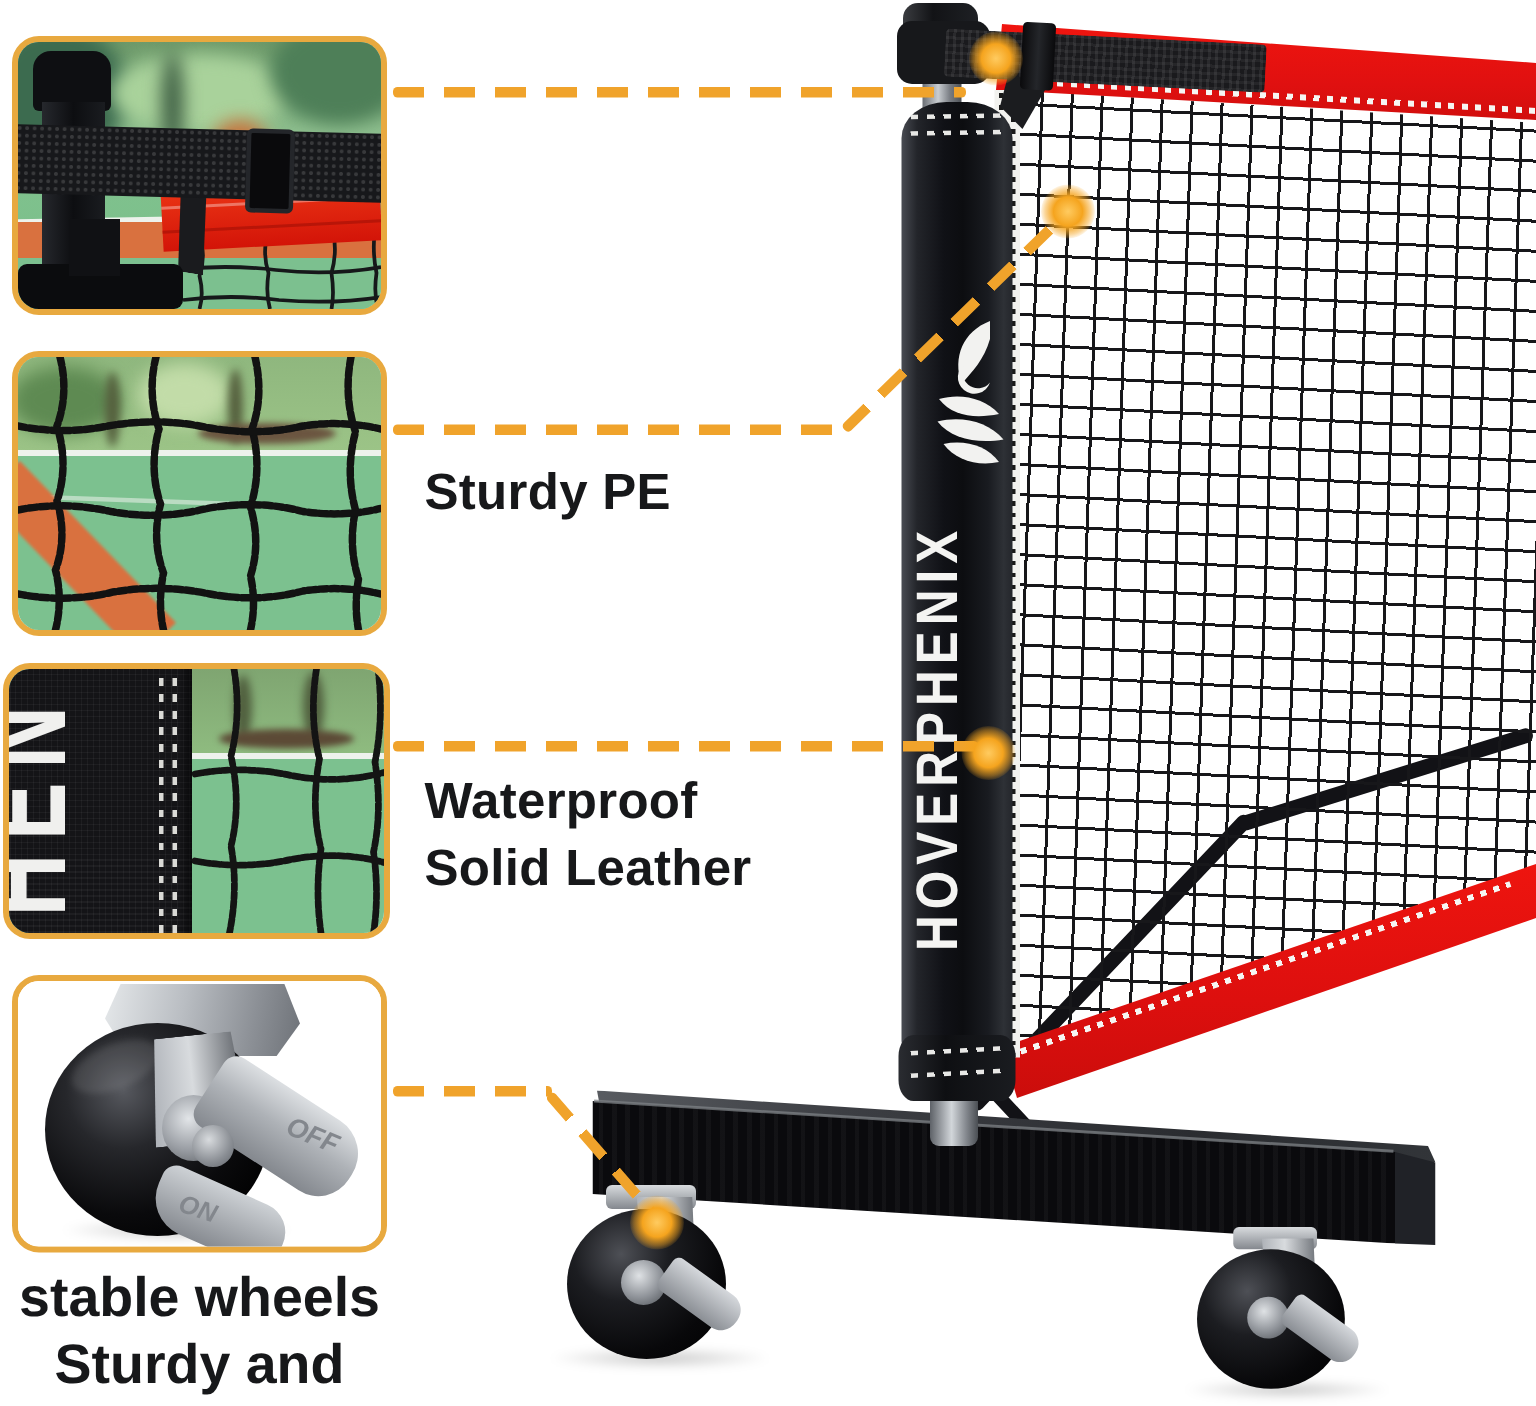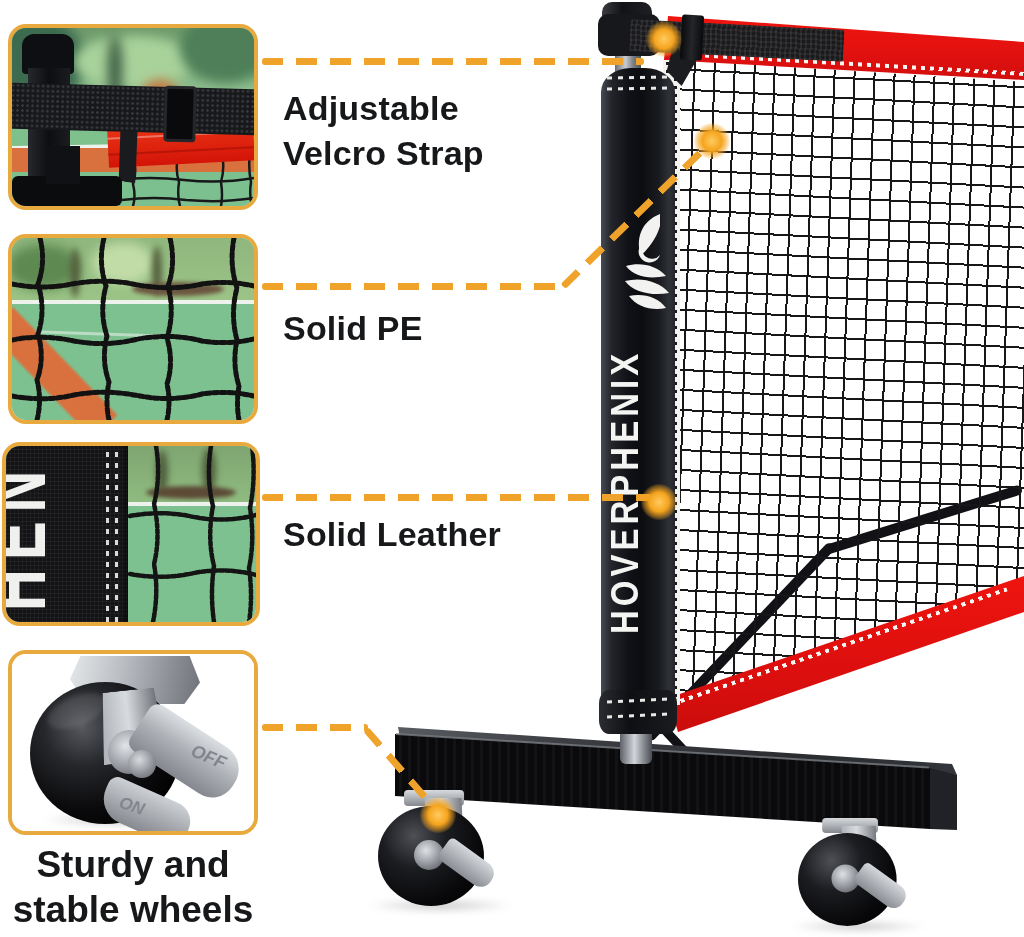--- a/index.html
+++ b/index.html
@@ -291,33 +291,30 @@
       <div class="abs" style="left:92px;top:118px;width:92px;height:42px;border-radius:10px 20px 18px 26px;background:linear-gradient(180deg,#CDD1D5,#868A90);transform:rotate(24deg);transform-origin:left center;">
         <span class="pedal-text" style="left:18px;top:12px;font-size:17px;transform:rotate(-6deg);">ON</span>
       </div>
       <div class="abs" style="left:128px;top:42px;width:112px;height:54px;border-radius:10px 26px 24px 10px;background:linear-gradient(180deg,#DCDFE2 0%,#AEB2B7 45%,#84888E 100%);transform:rotate(33deg);transform-origin:left center;">
         <span class="pedal-text" style="left:58px;top:8px;font-size:18px;transform:rotate(-10deg);">OFF</span>
       </div>
       <div class="abs" style="left:116px;top:96px;width:28px;height:28px;border-radius:50%;background:radial-gradient(circle at 40% 35%,#D8DBDE,#8A8E94 60%,#5E6268);"></div>
     </div>
   </div>
 
-  <div class="label label-l" style="left:283px;top:86px;">
-    <div>Adjustable</div>
-    <div>Velcro Strap</div>
-  </div>
   <div class="label label-l" style="left:283px;top:306px;">
-    <div>Solid PE</div>
+    <div>Sturdy PE</div>
   </div>
   <div class="label label-l" style="left:283px;top:512px;">
+    <div>Waterproof</div>
     <div>Solid Leather</div>
   </div>
   <div class="label label-c" style="left:8px;top:842px;">
+    <div>stable wheels</div>
     <div>Sturdy and</div>
-    <div>stable wheels</div>
   </div>
 
   <div class="dash" style="left:262px;top:58px;width:382px;"></div>
   <div class="dot" style="left:646px;top:21px;"></div>
 
   <div class="dash" style="left:262px;top:283px;width:303px;"></div>
   <div class="dash" style="left:563px;top:283px;width:210px;transform:rotate(-44.3deg);transform-origin:left center;"></div>
   <div class="dot" style="left:694px;top:123px;"></div>
 
   <div class="dash" style="left:262px;top:494px;width:390px;"></div>

